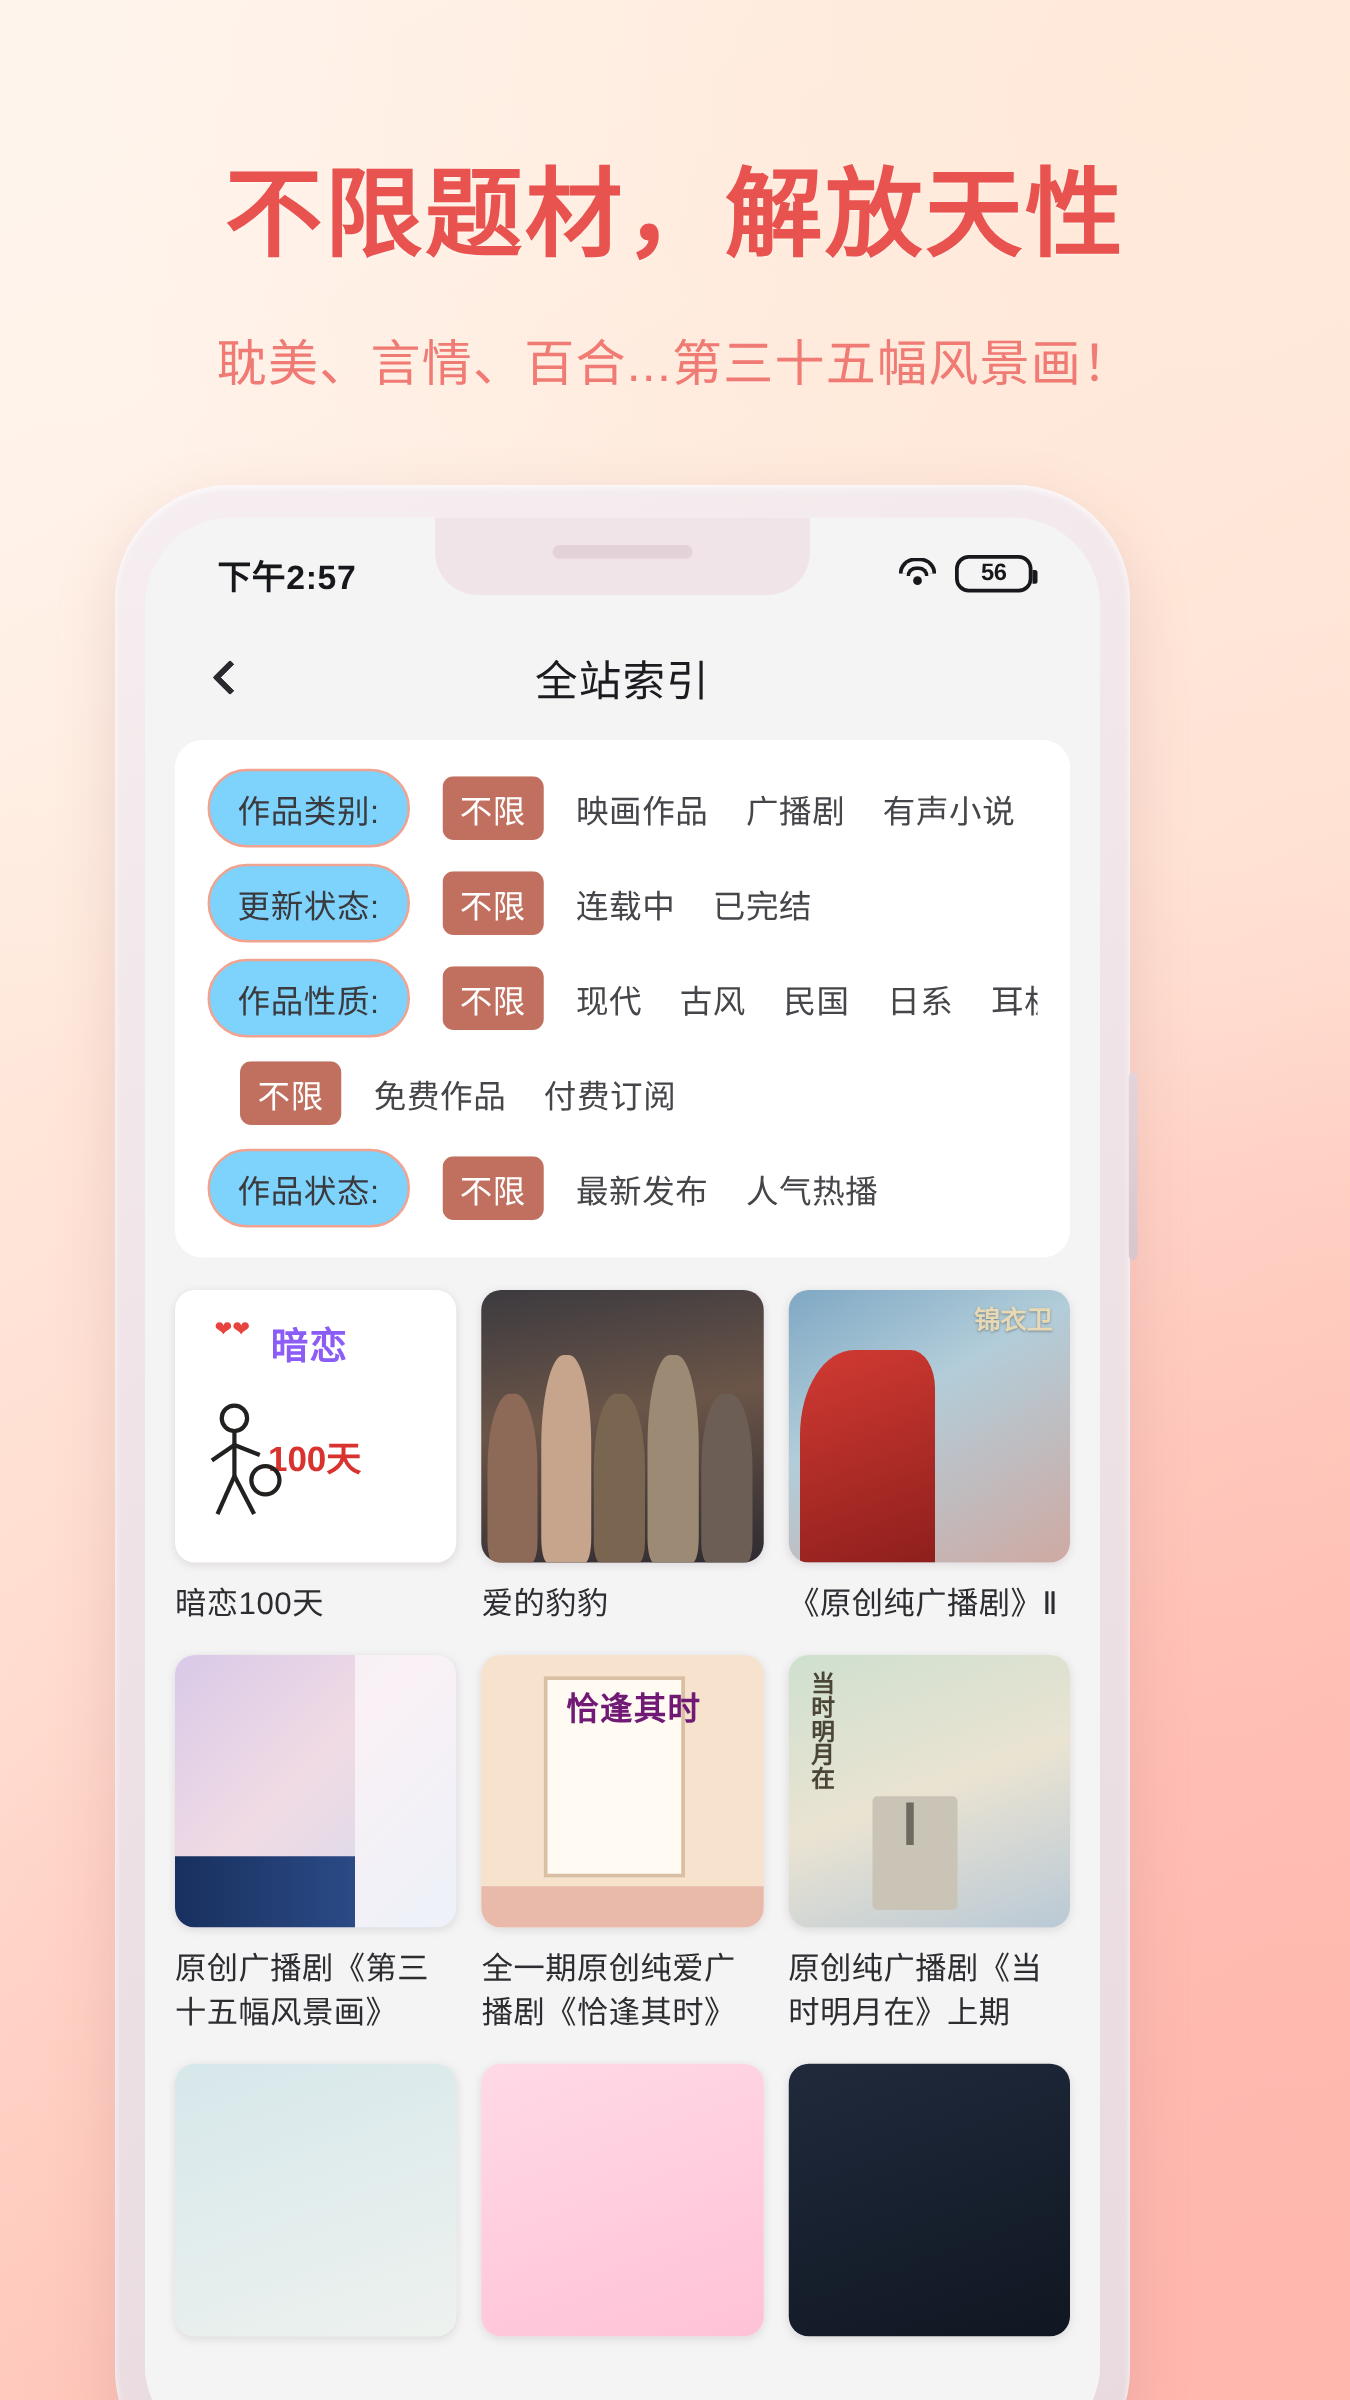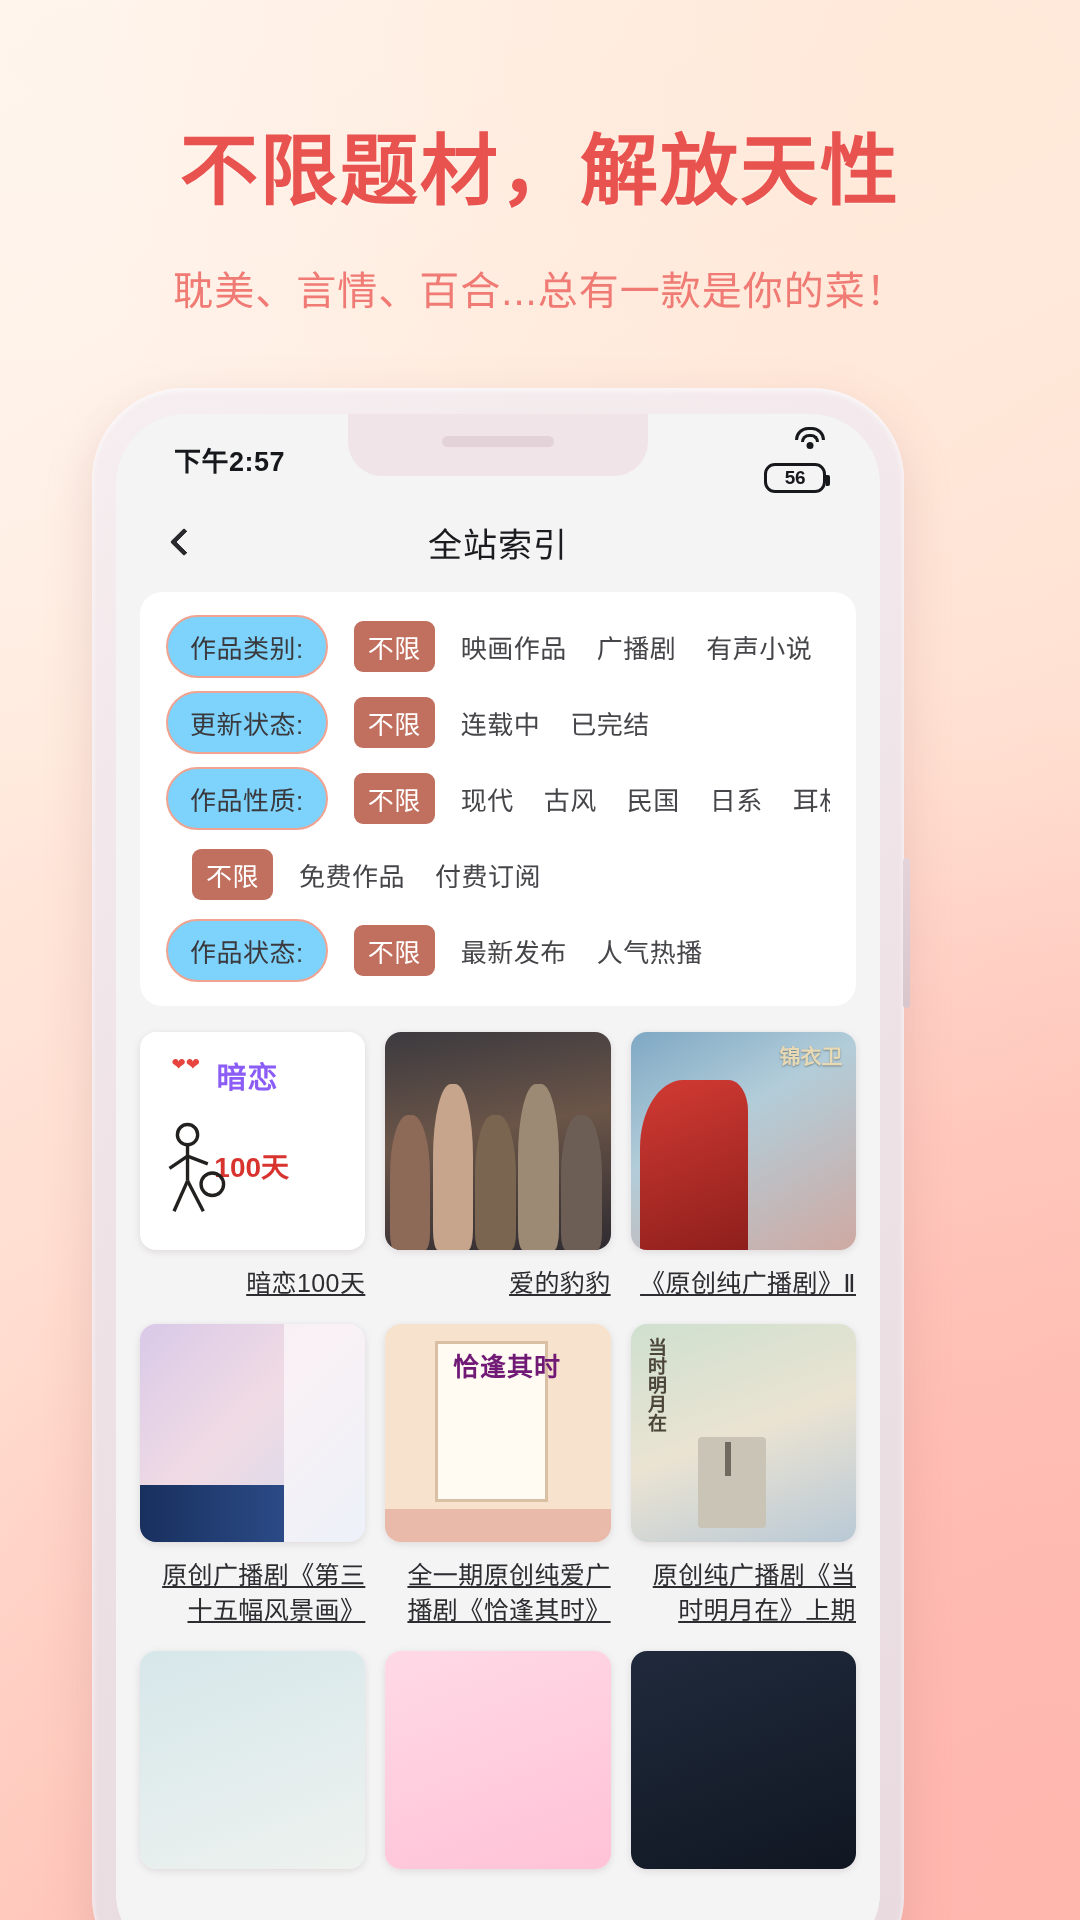--- a/index.html
+++ b/index.html
@@ -54,21 +54,21 @@
     position:absolute; top:22px; left:50%; transform:translateX(-50%);
     width:112px; height:11px; border-radius:6px; background:#e3d3d9;
   }
 
   
   .statusbar {
     position:relative; height:82px; display:flex; align-items:center;
     justify-content:space-between; padding:8px 54px 0 58px; z-index:7;
   }
   .status-time { font-size:27px; color:#16181c; font-weight:600; letter-spacing:.5px; }
-  .status-right { display:flex; align-items:flex-end; gap:14px;flex-direction:column; }
+  .status-right { display:flex; align-items:flex-start; gap:14px; }
   .wifi-icon { width:32px; height:24px; position:relative; }
   .wifi-icon i {
     position:absolute; left:50%; transform:translateX(-50%);
     border:3px solid #17181c; border-bottom:none;
     border-top-left-radius:60px; border-top-right-radius:60px;
   }
   .wifi-icon i:nth-child(1){ width:30px; height:13px; top:2px; }
   .wifi-icon i:nth-child(2){ width:18px; height:8px;  top:9px; }
   .wifi-icon i:nth-child(3){
     width:7px; height:7px; top:17px; border:none; border-radius:50%;
@@ -134,21 +134,21 @@
     margin-top:26px; padding-bottom:30px;
   }
   .work-card { display:flex; flex-direction:column; }
   .thumb {
     width:100%; height:218px; border-radius:16px; overflow:hidden; position:relative;
     box-shadow:0 2px 7px rgba(120,90,95,.17);
     background:#ddd;
   }
   .work-title {
     margin-top:16px; font-size:25px; line-height:1.42; color:#2d2d31;
-    text-align:right; letter-spacing:.4px;text-decoration:underline;
+    text-align:left; letter-spacing:.4px;
   }
 
   
   .t-anlian { background:#ffffff; }
   .t-anlian .hearts { position:absolute; left:14%; top:10%; color:#e8443f; font-size:17px; }
   .t-anlian .bigword {
     position:absolute; left:34%; top:14%; color:#8b5cf6; font-weight:bold;
     font-size:30px; line-height:1.0; letter-spacing:1px;
   }
   .t-anlian .num { position:absolute; left:33%; top:52%; color:#d8332f; font-size:28px; font-weight:bold; }
@@ -207,21 +207,21 @@
   }
   .t-r3a { background:linear-gradient(160deg,#d6e7ea,#eef2ef); }
   .t-r3b { background:linear-gradient(160deg,#ffd9e6,#ffc2d6); }
   .t-r3c { background:linear-gradient(160deg,#202a3c,#101722); }
 </style>
 </head>
 <body>
 
 <div class="promo">
   <div class="promo-title">不限题材，解放天性</div>
-  <div class="promo-sub">耽美、言情、百合...总有一款是你的菜！</div>
+  <div class="promo-sub">耽美、言情、百合...第三十五幅风景画！</div>
 </div>
 
 <div class="phone">
   <div class="screen">
 
     <div class="notch">
       <div class="notch-speaker"></div>
     </div>
 
     <div class="statusbar">

